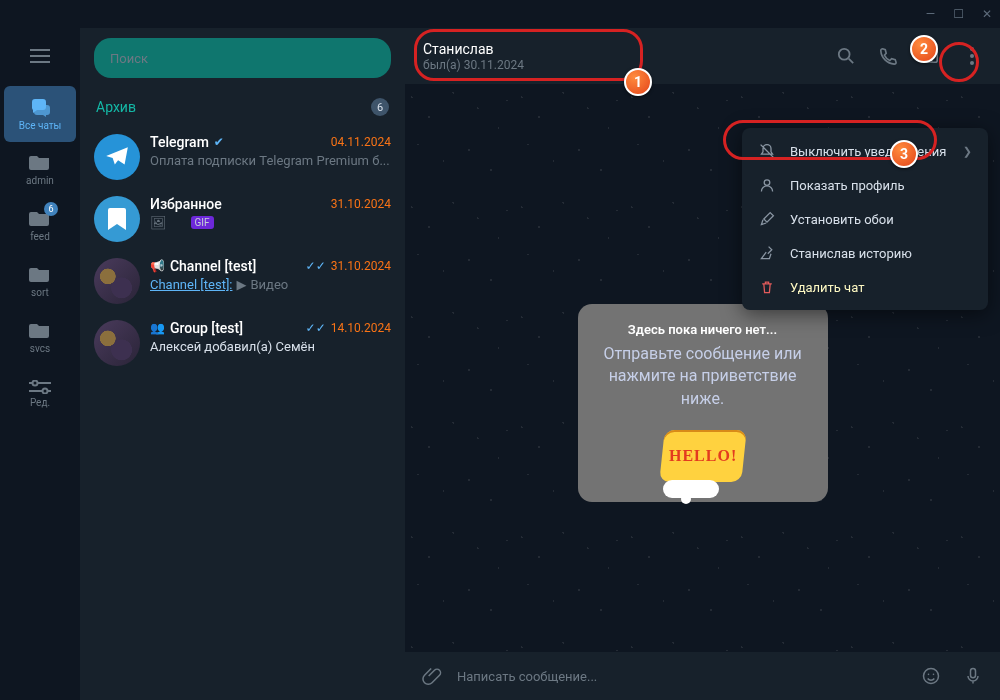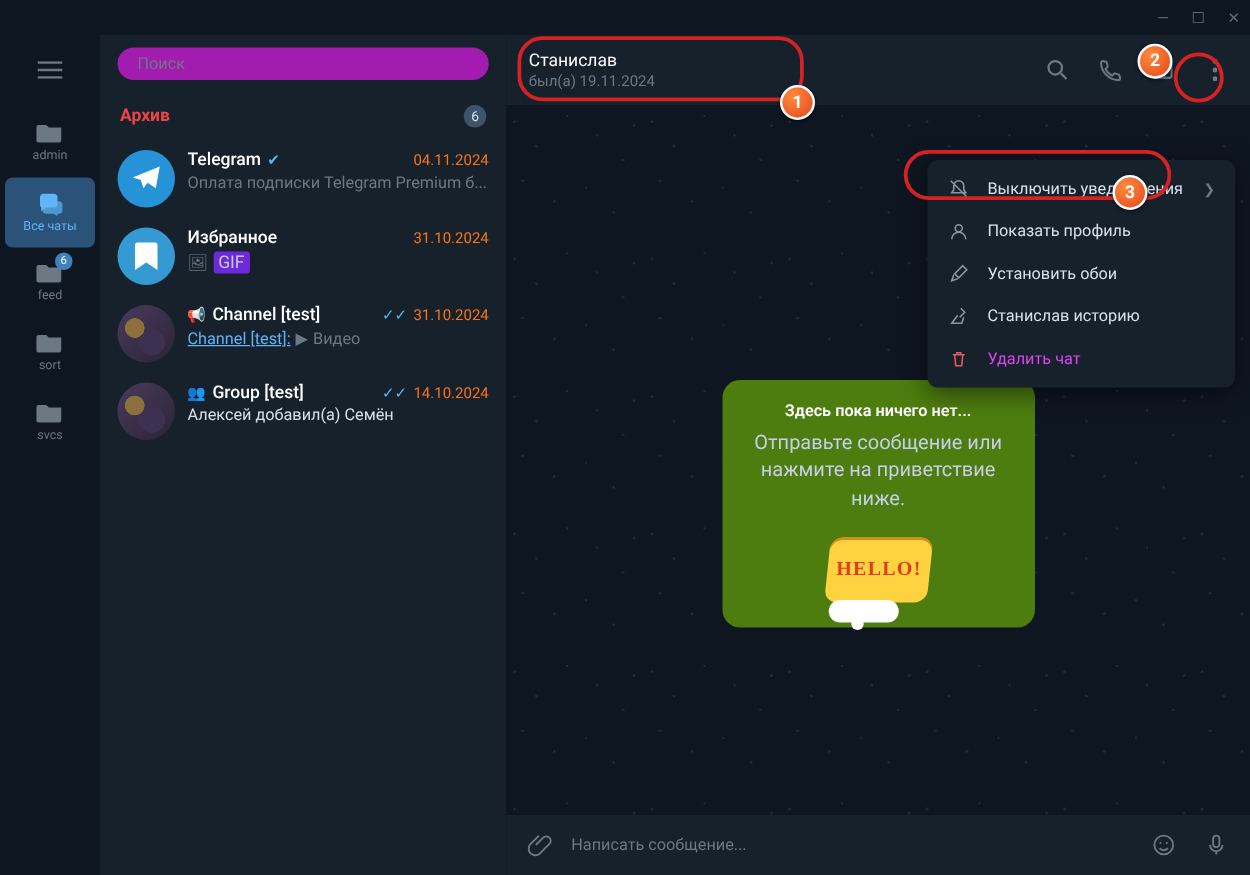--- a/index.html
+++ b/index.html
@@ -17,42 +17,42 @@
 .rail-item.active { background:#2b5278; }
 .rail-item .ic { color:#6c7883; }
 .rail-item.active .ic { color:#5eb5f7; }
 .rail-item .lbl { font-size:10px; color:#6c7883; }
 .rail-item.active .lbl { color:#5eb5f7; }
 .rail-badge { position:absolute; top:4px; left:40px; background:#4082bc; color:#fff; font-size:9px; border-radius:8px; padding:0 4px; min-width:14px; height:14px; display:flex; align-items:center; justify-content:center; }
 
 
 .chatlist { width:325px; background:#17212b; display:flex; flex-direction:column; }
 .search { margin:10px 14px 10px 14px; }
-.search input { width:100%; height:26px; background:#a21caf; border:none; border-radius:17px; padding:0 16px; color:#fff; font-size:13px; outline:none; }
+.search input { width:100%; height:40px; background:#0f766e; border:none; border-radius:17px; padding:0 16px; color:#fff; font-size:13px; outline:none; }
 .search input::placeholder { color:#6c7883; }
 
 .archive { display:flex; align-items:center; padding:10px 16px; cursor:pointer; }
-.archive .tit { flex:1; color:#ef4444; font-size:14px; font-weight:700; }
+.archive .tit { flex:1; color:#14b8a6; font-size:14px; font-weight:400; }
 .archive .badge { background:#3e546a; color:#d8e0ea; font-size:11px; border-radius:9px; min-width:18px; height:18px; display:flex; align-items:center; justify-content:center; padding:0 5px; }
 
 .row { display:flex; padding:8px 14px; cursor:pointer; gap:10px; }
 .av { width:46px; height:46px; border-radius:50%; flex:none; display:flex; align-items:center; justify-content:center; }
 .av.tg { background:#2693d8; }
 .av.saved { background:#359ad4; }
 .av.pic { background:linear-gradient(135deg,#4a3b5c,#2a2438); position:relative; overflow:hidden; }
 .av.pic::after{content:"";position:absolute;inset:0;background:radial-gradient(circle at 30% 40%,#8b6f3d 0 18%,transparent 19%),radial-gradient(circle at 60% 65%,#3d3050 0 25%,transparent 26%);}
 .rcol { flex:1; min-width:0; }
 .rtop { display:flex; align-items:center; gap:5px; }
 .rname { color:#fff; font-size:14px; font-weight:500; white-space:nowrap; overflow:hidden; text-overflow:ellipsis; }
 .verif { color:#5eb5f7; font-size:12px; }
 .spacer { flex:1; }
 .rtime { color:#f97316; font-size:12px; }
 .rcheck { color:#5eb5f7; font-size:12px; }
 .rsub { color:#6c7883; font-size:13px; margin-top:3px; white-space:nowrap; overflow:hidden; text-overflow:ellipsis; display:flex; align-items:center; gap:4px; }
-.gifchip { background:#6d28d9; color:#c4cdd6; font-size:14px; padding:1px 4px; border-radius:3px; }
+.gifchip { background:#6d28d9; color:#c4cdd6; font-size:10px; padding:1px 4px; border-radius:3px;margin-left:20px; }
 .linkish { color:#5eb5f7;text-decoration:underline; }
 
 
 .chat { flex:1; display:flex; flex-direction:column; position:relative; background:#0e1621; }
 .chead { height:56px; display:flex; align-items:center; padding:0 10px 0 18px; gap:6px; background:#17212b; }
 .ctitle { display:flex; flex-direction:column; flex:1; }
 .ctitle .nm { color:#fff; font-size:14px; font-weight:400; }
 .ctitle .st { color:#6c7883; font-size:12px; margin-top:1px; }
 .hicon { width:36px; height:36px; display:flex; align-items:center; justify-content:center; cursor:pointer; color:#6c7883; border-radius:50%; }
 
@@ -64,40 +64,40 @@
   radial-gradient(circle at 22% 30%,#fff 1px,transparent 1px),
   radial-gradient(circle at 44% 8%, #fff 1px,transparent 1px),
   radial-gradient(circle at 66% 22%,#fff 1px,transparent 1px),
   radial-gradient(circle at 85% 40%,#fff 1px,transparent 1px),
   radial-gradient(circle at 12% 55%,#fff 1px,transparent 1px),
   radial-gradient(circle at 35% 70%,#fff 1px,transparent 1px),
   radial-gradient(circle at 58% 60%,#fff 1px,transparent 1px),
   radial-gradient(circle at 78% 78%,#fff 1px,transparent 1px),
   radial-gradient(circle at 93% 15%,#fff 1px,transparent 1px);
  background-size:110px 110px;}
-.emptycard { position:absolute; left:50%; top:220px; transform:translateX(-50%); width:250px; background:#4d7c0f; border-radius:14px; padding:18px 16px 14px; text-align:center; }
+.emptycard { position:absolute; left:50%; top:220px; transform:translateX(-50%); width:250px; background:#737373; border-radius:14px; padding:18px 16px 14px; text-align:center; }
 .emptycard .h { color:#fff; font-size:13px; font-weight:600; margin-bottom:6px; }
 .emptycard .p { color:#c6cfe8; font-size:16px; line-height:1.4; }
 .hello { margin:14px auto 0; width:100px; height:64px; display:flex; align-items:center; justify-content:center; position:relative; }
 .sburst { width:82px; height:52px; background:#ffd23f; border-radius:10px; transform:skewX(-6deg); display:flex; align-items:center; justify-content:center; box-shadow:0 2px 0 #d88b18 inset; }
 .sburst span { font-family:cursive; font-weight:900; font-size:16px; color:#e33b1f; letter-spacing:1px; transform:skewX(6deg); }
 .cloud { position:absolute; bottom:-10px; left:10px; width:56px; height:18px; background:#fff; border-radius:10px; }
 .cloud::after{content:"";position:absolute;left:18px;bottom:-6px;width:10px;height:10px;background:#fff;border-radius:50%;}
 
 .inputbar { height:48px; background:#17212b; display:flex; align-items:center; padding:0 10px; gap:8px; }
 .inputbar input { flex:1; background:transparent; border:none; outline:none; color:#fff; font-size:13px; }
 .inputbar input::placeholder { color:#6c7883; }
 .ib-icon { width:34px; height:34px; display:flex; align-items:center; justify-content:center; color:#6c7883; cursor:pointer; border-radius:50%; }
 
 
 .dd { position:absolute; top:44px; right:12px; width:246px; background:#17212b; border-radius:8px; box-shadow:0 4px 20px rgba(0,0,0,0.5); padding:6px 0; z-index:20; }
 .dd-item { display:flex; align-items:center; gap:14px; padding:9px 16px; cursor:pointer; font-size:13px; color:#d8e0ea; }
 .dd-item .ic { width:18px; display:flex; align-items:center; justify-content:center; color:#8a96a3; }
 .dd-item .arr { margin-left:auto; color:#6c7883; font-size:11px; }
-.dd-item.danger { color:#d946ef; }
+.dd-item.danger { color:#fef9c3; }
 .dd-item.danger .ic { color:#e25b5b; }
 
 
 .ann-box { position:absolute; border:3px solid #d62222; border-radius:20px; pointer-events:none; z-index:30; }
 .num { position:absolute; width:28px; height:28px; border-radius:50%; background:radial-gradient(circle at 35% 30%,#ff8b3d,#e4451a); color:#fff; font-weight:700; font-size:14px; display:flex; align-items:center; justify-content:center; border:2px solid #fff; box-shadow:0 1px 3px rgba(0,0,0,0.6); z-index:40; pointer-events:none; }
 
 svg { display:block; }
 </style>
 </head>
 <body>
@@ -109,61 +109,71 @@
 </div>
 
 <div class="app">
 
   <div class="rail">
     <div class="menu-btn">
       <svg width="20" height="14" viewBox="0 0 20 14">
           <path d="M0 1h20M0 7h20M0 13h20" stroke="#6c7883" stroke-width="2"></path>
         </svg>
     </div>
-    <div class="rail-item">
-      <span class="ic">
-          <svg width="22" height="18" viewBox="0 0 22 18">
-            <path d="M2 2h6l2 2h10v10a2 2 0 01-2 2H2a2 2 0 01-2-2V4a2 2 0 012-2z" fill="currentColor"></path>
-          </svg>
-        </span>
-      <span class="lbl">admin</span>
-    </div>
     <div class="rail-item active">
       <span class="ic">
           <svg width="24" height="20" viewBox="0 0 24 20">
             <path d="M4 2h11a3 3 0 013 3v5a3 3 0 01-3 3H9l-4 3v-3a3 3 0 01-1-2V5a3 3 0 013-3z" fill="currentColor"></path>
             <path d="M9 8h10a3 3 0 013 3v4a3 3 0 01-3 3h-1v2l-3-2h-6a3 3 0 01-3-3" fill="currentColor" opacity="0.7"></path>
           </svg>
         </span>
       <span class="lbl">Все чаты</span>
     </div>
     <div class="rail-item">
-      <span class="rail-badge">6</span>
       <span class="ic">
           <svg width="22" height="18" viewBox="0 0 22 18">
             <path d="M2 2h6l2 2h10v10a2 2 0 01-2 2H2a2 2 0 01-2-2V4a2 2 0 012-2z" fill="currentColor"></path>
           </svg>
         </span>
-      <span class="lbl">feed</span>
-    </div>
-    <div class="rail-item">
+      <span class="lbl">admin</span>
+    </div>
+    <div class="rail-item">
+      <span class="rail-badge">6</span>
       <span class="ic">
           <svg width="22" height="18" viewBox="0 0 22 18">
             <path d="M2 2h6l2 2h10v10a2 2 0 01-2 2H2a2 2 0 01-2-2V4a2 2 0 012-2z" fill="currentColor"></path>
           </svg>
         </span>
-      <span class="lbl">sort</span>
+      <span class="lbl">feed</span>
     </div>
     <div class="rail-item">
       <span class="ic">
           <svg width="22" height="18" viewBox="0 0 22 18">
             <path d="M2 2h6l2 2h10v10a2 2 0 01-2 2H2a2 2 0 01-2-2V4a2 2 0 012-2z" fill="currentColor"></path>
           </svg>
         </span>
+      <span class="lbl">sort</span>
+    </div>
+    <div class="rail-item">
+      <span class="ic">
+          <svg width="22" height="18" viewBox="0 0 22 18">
+            <path d="M2 2h6l2 2h10v10a2 2 0 01-2 2H2a2 2 0 01-2-2V4a2 2 0 012-2z" fill="currentColor"></path>
+          </svg>
+        </span>
       <span class="lbl">svcs</span>
+    </div>
+    <div class="rail-item">
+      <span class="ic">
+          <svg width="22" height="14" viewBox="0 0 22 14">
+            <path d="M0 3h22M0 11h22" stroke="currentColor" stroke-width="2"></path>
+            <circle cx="6" cy="3" r="2.5" fill="#0e1621" stroke="currentColor" stroke-width="2"></circle>
+            <circle cx="16" cy="11" r="2.5" fill="#0e1621" stroke="currentColor" stroke-width="2"></circle>
+          </svg>
+        </span>
+      <span class="lbl">Ред.</span>
     </div>
   </div>
 
   <div class="chatlist">
     <div class="search">
       <input placeholder="Поиск" style="">
     </div>
 
     <div class="archive">
       <span class="tit">Архив</span>
@@ -236,21 +246,21 @@
         </div>
         <div class="rsub" style="color:#d8e0ea">Алексей добавил(а) Семён</div>
       </div>
     </div>
   </div>
 
   <div class="chat">
     <div class="chead">
       <div class="ctitle">
         <span class="nm">Станислав</span>
-        <span class="st">был(а) 19.11.2024</span>
+        <span class="st">был(а) 30.11.2024</span>
       </div>
       <div class="hicon">
         <svg width="18" height="18" viewBox="0 0 20 20">
             <circle cx="8" cy="8" r="6" stroke="currentColor" stroke-width="2" fill="none"></circle>
             <path d="M13 13l5 5" stroke="currentColor" stroke-width="2"></path>
           </svg>
       </div>
       <div class="hicon">
         <svg width="18" height="18" viewBox="0 0 20 20">
             <path d="M4 2l3 1 1 4-2 2a12 12 0 006 6l2-2 4 1 1 3a2 2 0 01-2 2A16 16 0 012 4a2 2 0 012-2z" fill="none" stroke="currentColor" stroke-width="1.8"></path>

